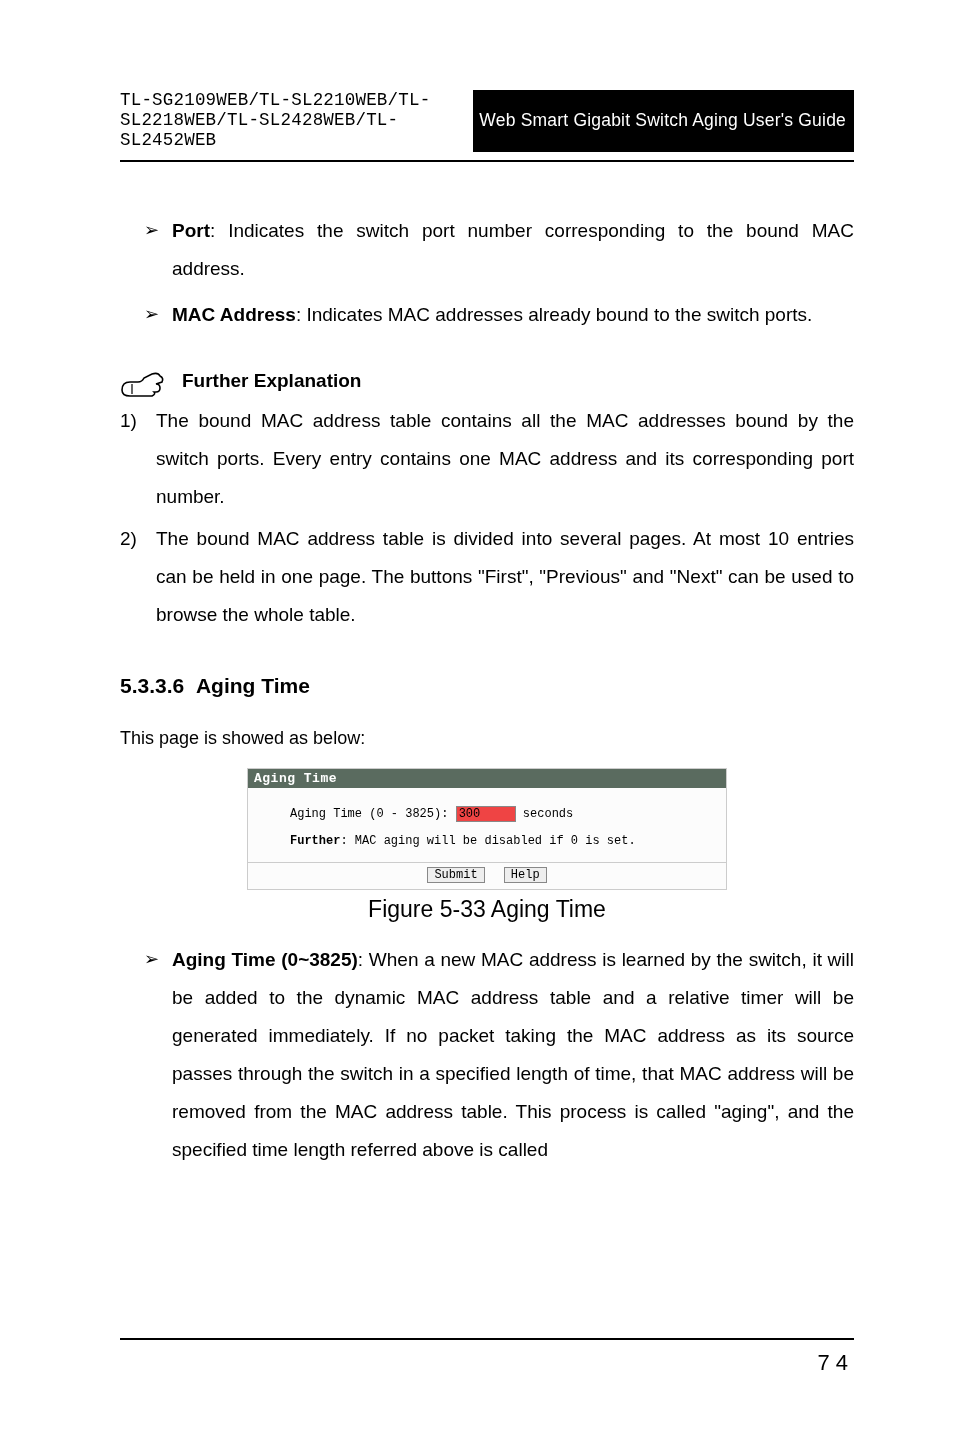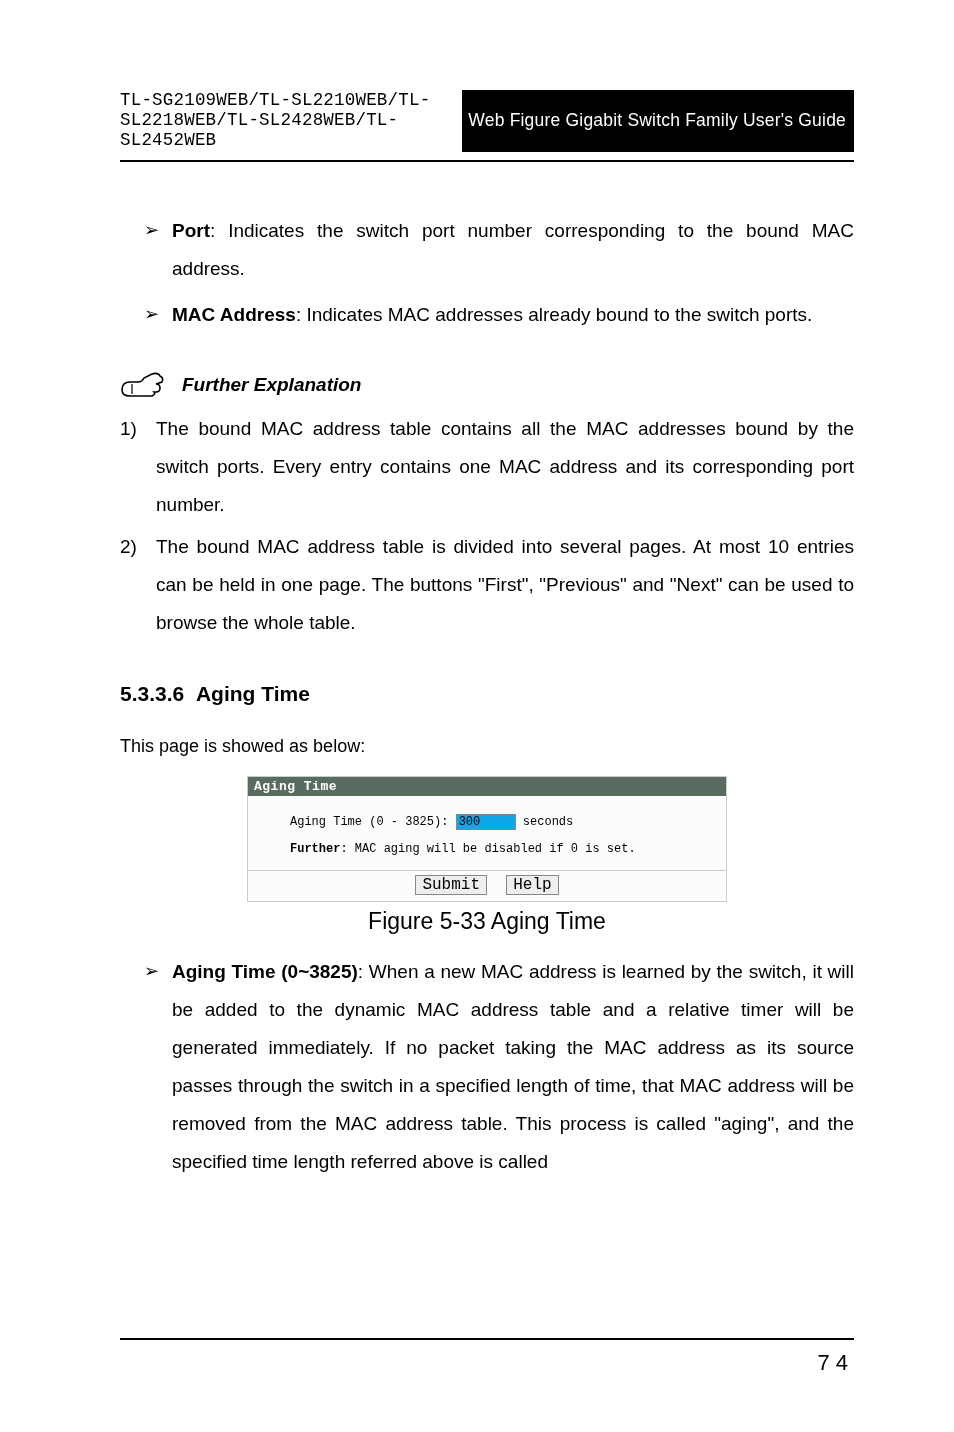--- a/index.html
+++ b/index.html
@@ -58,24 +58,22 @@
   }
   .bullet-list li::before {
     content: "➢";
     position: absolute;
     left: 0;
     top: 0;
     font-size: 18px;
   }
   .fe-row {
     display: flex;
-    align-items: center;
     margin-top: 36px;
-    margin-bottom: 10px;
-    font-style: italic;
+    margin-bottom: 2px;
   }
   .fe-icon {
     width: 46px;
     flex-shrink: 0;
   }
   .fe-icon svg { display: block; }
   .fe-title {
     font-size: 19px;
     font-weight: bold;
     margin-left: 16px;
@@ -135,31 +133,31 @@
   }
   .panel-line1 {
     margin-bottom: 12px;
   }
   .panel-input {
     font-family: "Courier New", monospace;
     font-size: 12px;
     width: 60px;
     border: 1px solid #888;
     padding: 0 2px;
-    background: #0ea5e9;
+    background: #ef4444;
     vertical-align: middle;
   }
   .panel-notice b { font-weight: bold; }
   .panel-foot {
     text-align: center;
     padding: 4px 0 6px 0;
   }
   .panel-btn {
     font-family: "Courier New", monospace;
-    font-size: 16px;
+    font-size: 12px;
     border: 1px solid #888;
     background: #eee;
     padding: 0 6px;
     margin: 0 6px;
   }
   .figure-caption {
     text-align: center;
     font-size: 23px;
     margin-top: 4px;
     margin-bottom: 18px;
@@ -181,21 +179,21 @@
     letter-spacing: 6px;
   }
 </style>
 </head>
 <body>
 
 <div class="page">
 
   <div class="header-row">
     <div class="header-left">TL-SG2109WEB/TL-SL2210WEB/TL-SL2218WEB/TL-SL2428WEB/TL-SL2452WEB</div>
-    <div class="header-right">Web Figure Gigabit Switch Family User's Guide</div>
+    <div class="header-right">Web Smart Gigabit Switch Aging User's Guide</div>
   </div>
   <hr class="header-rule">
 
   <ul class="bullet-list">
     <li>
       <b>Port</b><span>: Indicates the switch port number corresponding to the bound MAC address.</span>
     </li>
     <li>
       <b>MAC Address</b><span>: Indicates MAC addresses already bound to the switch ports.</span>
     </li>

